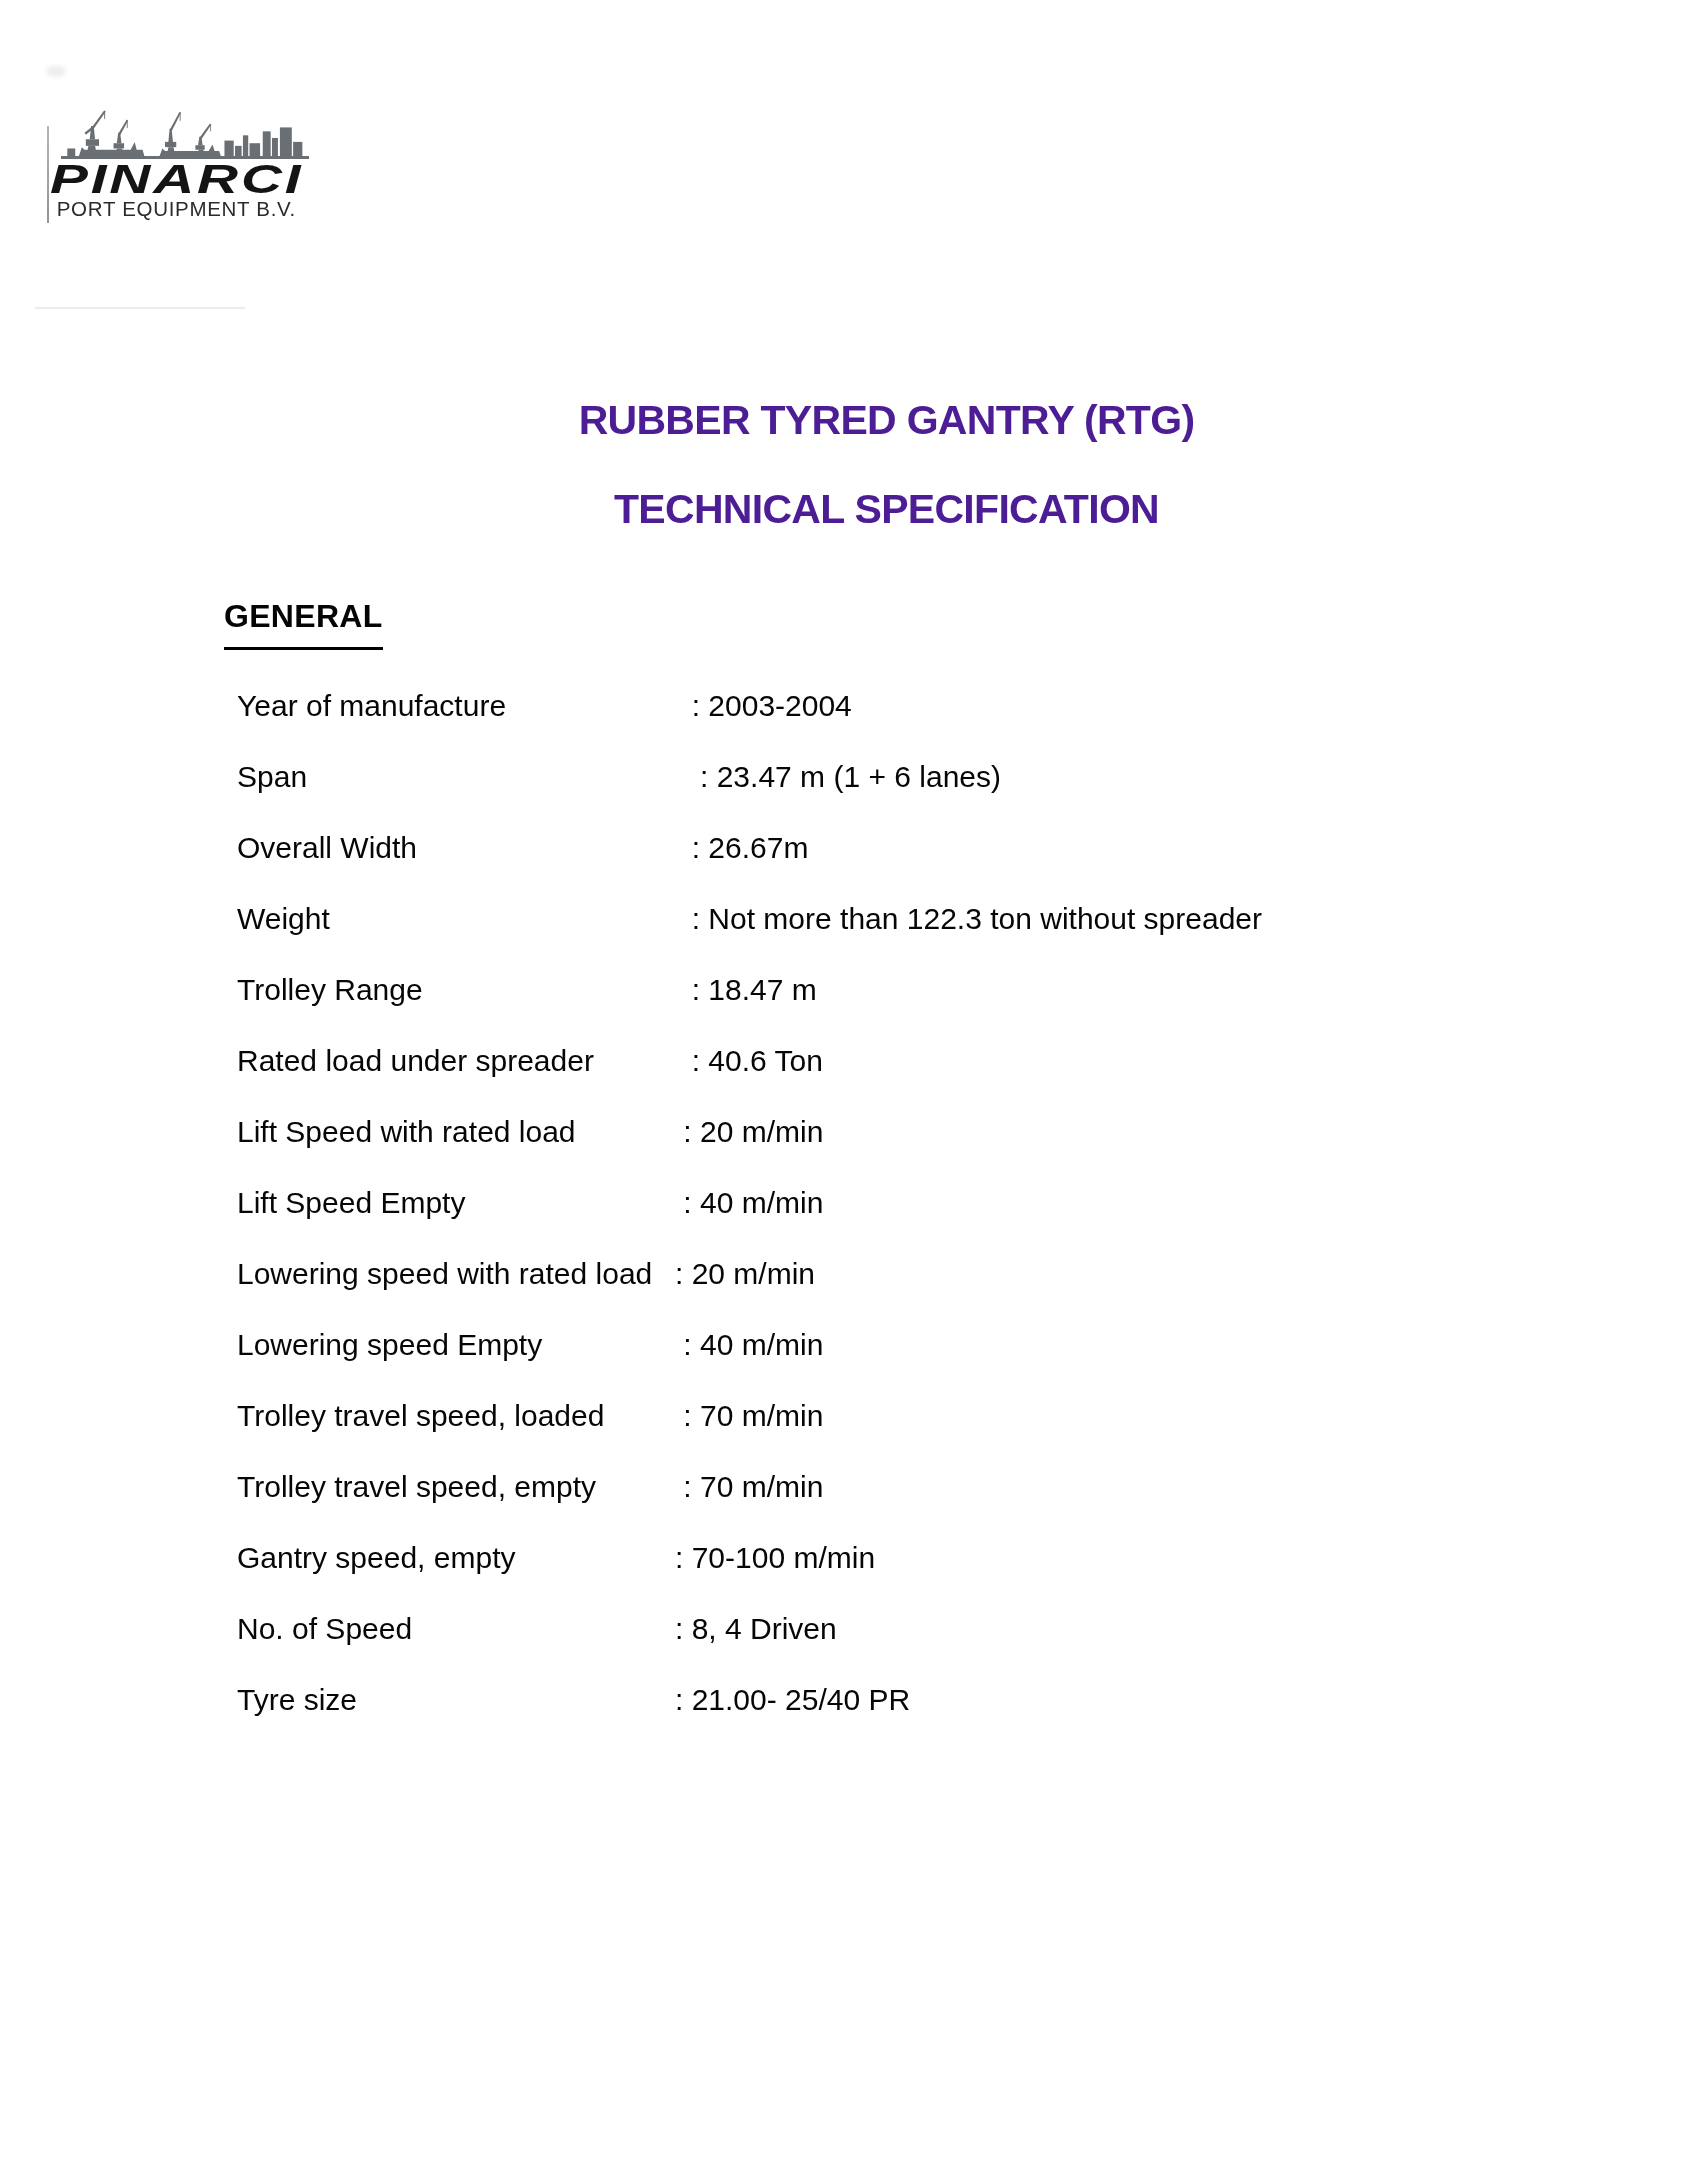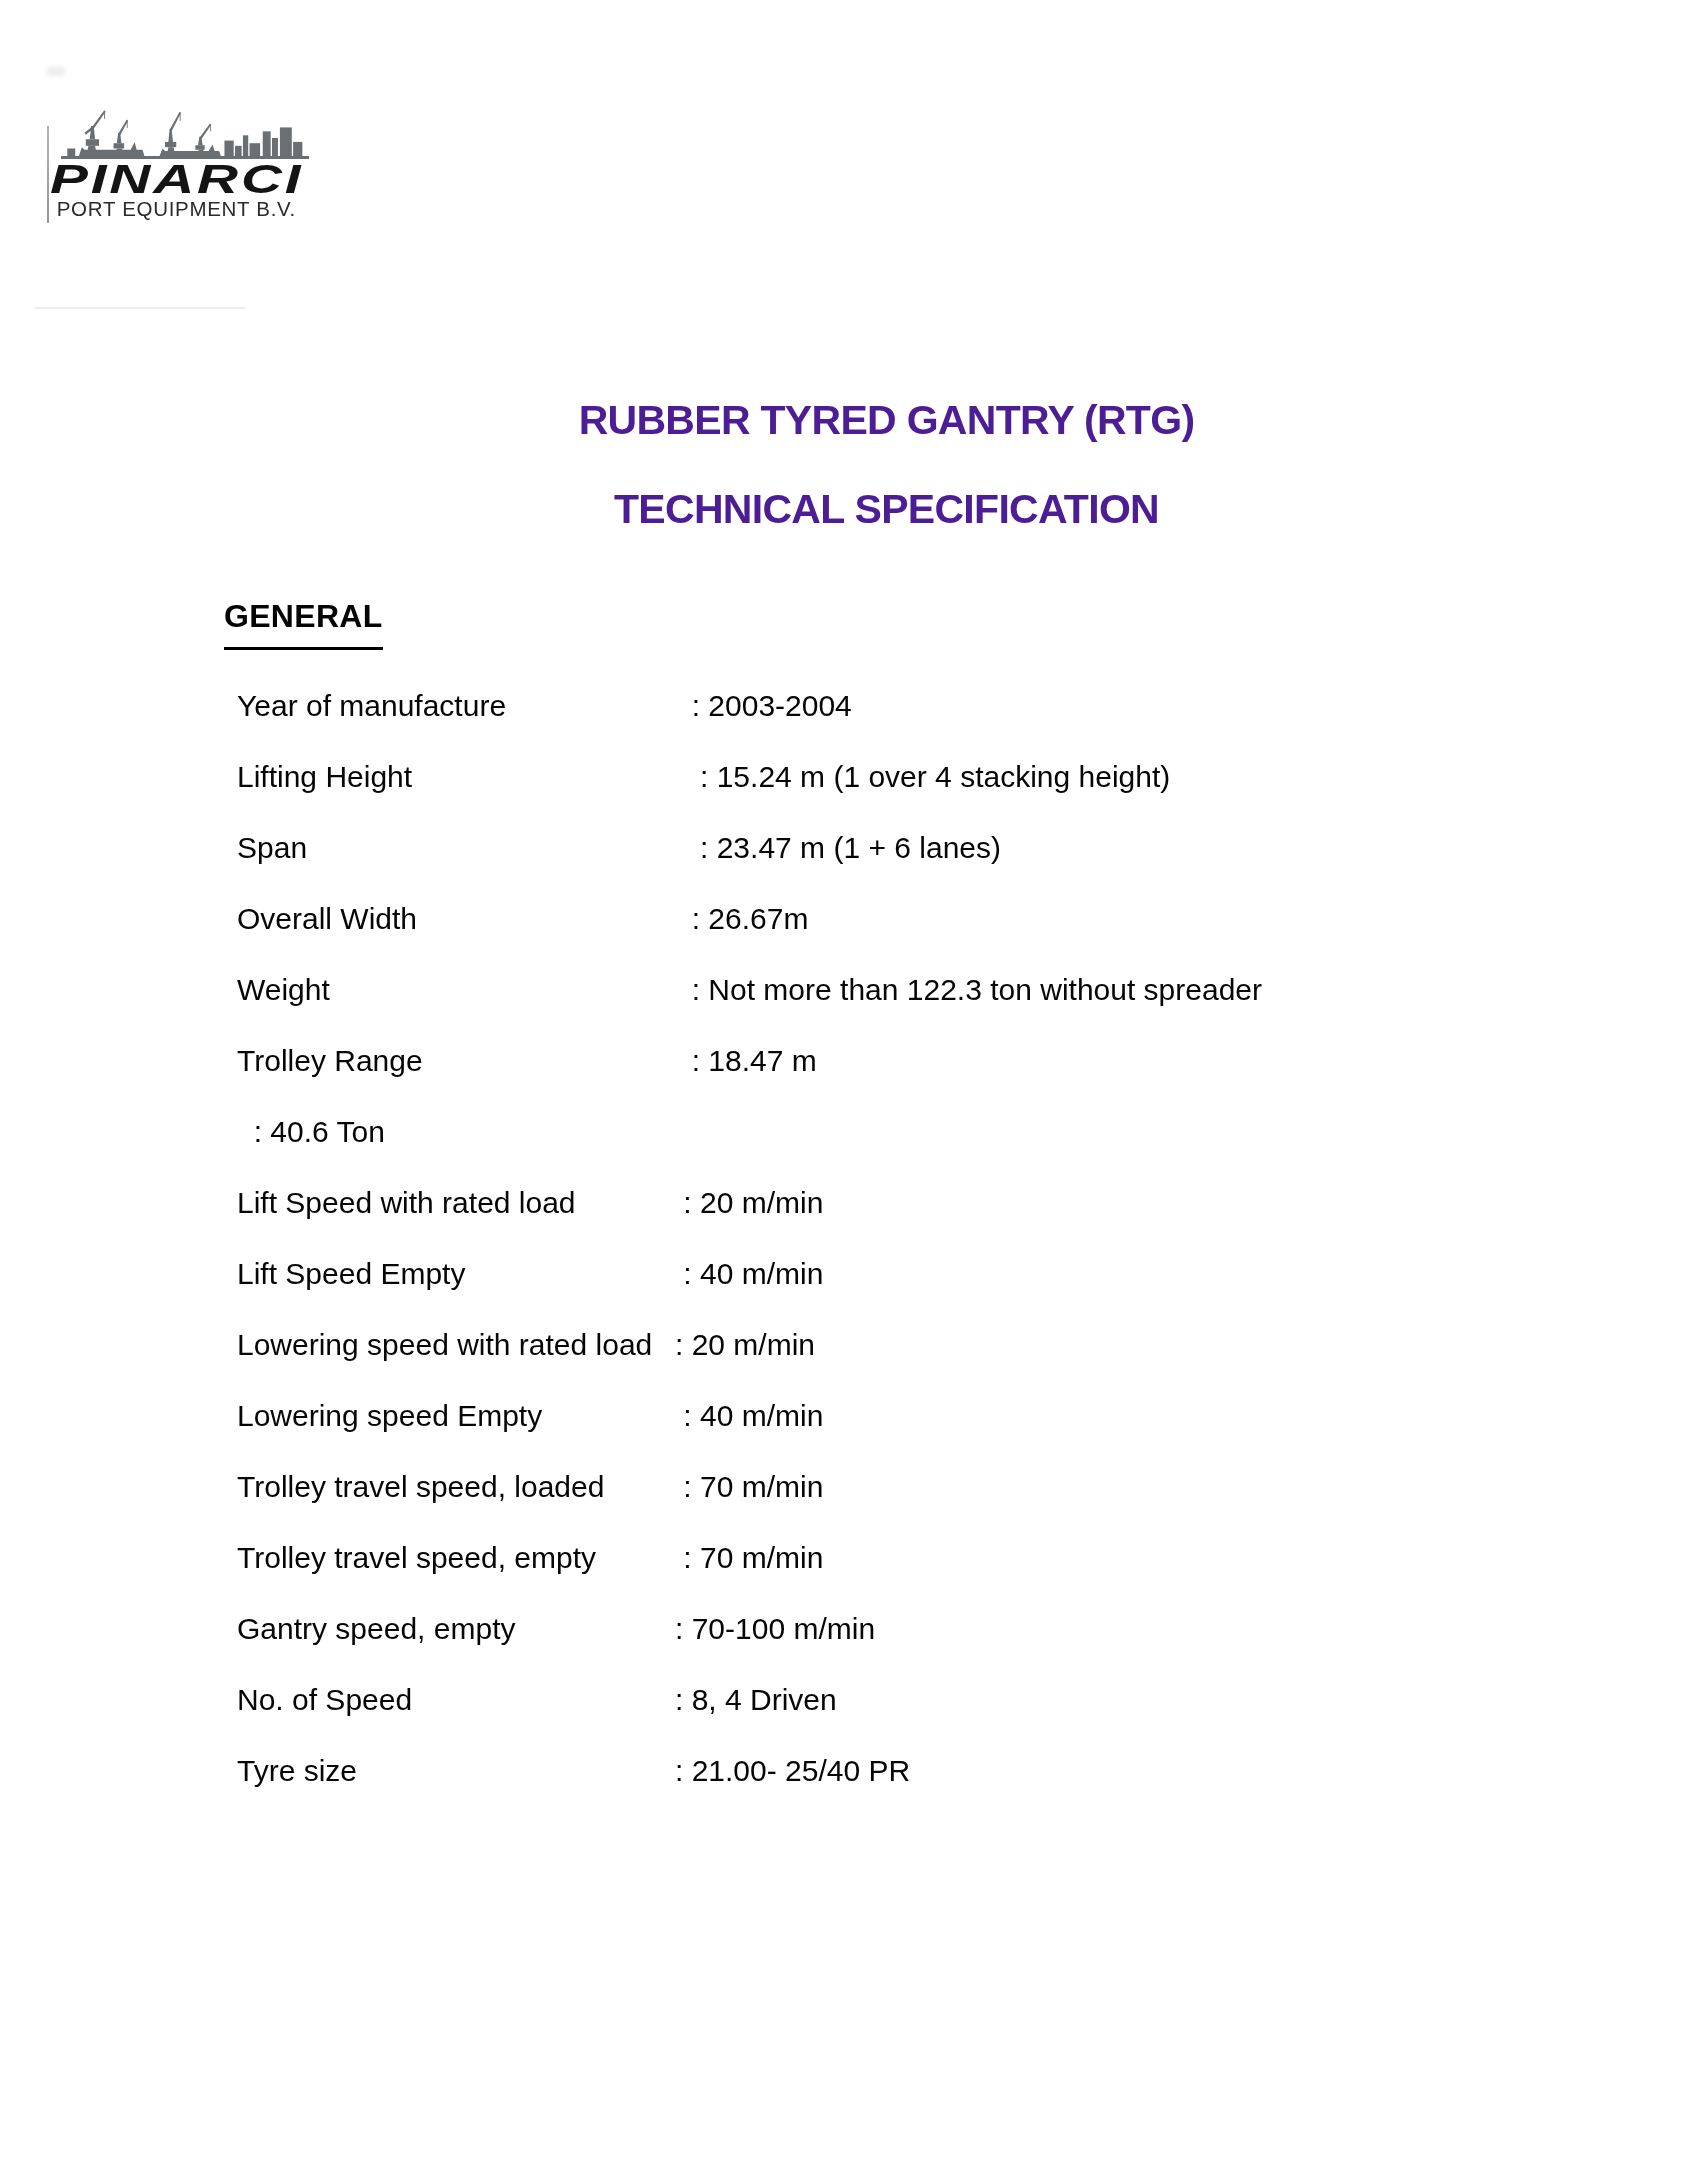--- a/index.html
+++ b/index.html
@@ -131,40 +131,37 @@
   <h1 class="title title-2">TECHNICAL SPECIFICATION</h1>
 
   <h2 class="section-heading">GENERAL</h2>
 
   <div class="specs">
     <div class="spec-row">
       <span class="spec-label">Year of manufacture</span>
       <span class="spec-value">  : 2003-2004</span>
     </div>
     <div class="spec-row">
-      <span class="spec-label">Lifting Height</span>
-      <span class="spec-value">   : 15.24 m (1 over 4 stacking height)</span>
-    </div>
-    <div class="spec-row">
       <span class="spec-label">Span</span>
       <span class="spec-value">   : 23.47 m (1 + 6 lanes)</span>
     </div>
     <div class="spec-row">
       <span class="spec-label">Overall Width</span>
       <span class="spec-value">  : 26.67m</span>
     </div>
     <div class="spec-row">
       <span class="spec-label">Weight</span>
       <span class="spec-value">  : Not more than 122.3 ton without spreader</span>
     </div>
     <div class="spec-row">
       <span class="spec-label">Trolley Range</span>
       <span class="spec-value">  : 18.47 m</span>
     </div>
     <div class="spec-row">
+      <span class="spec-label">Rated load under spreader</span>
       <span class="spec-value">  : 40.6 Ton</span>
     </div>
     <div class="spec-row">
       <span class="spec-label">Lift Speed with rated load</span>
       <span class="spec-value"> : 20 m/min</span>
     </div>
     <div class="spec-row">
       <span class="spec-label">Lift Speed Empty</span>
       <span class="spec-value"> : 40 m/min</span>
     </div>

